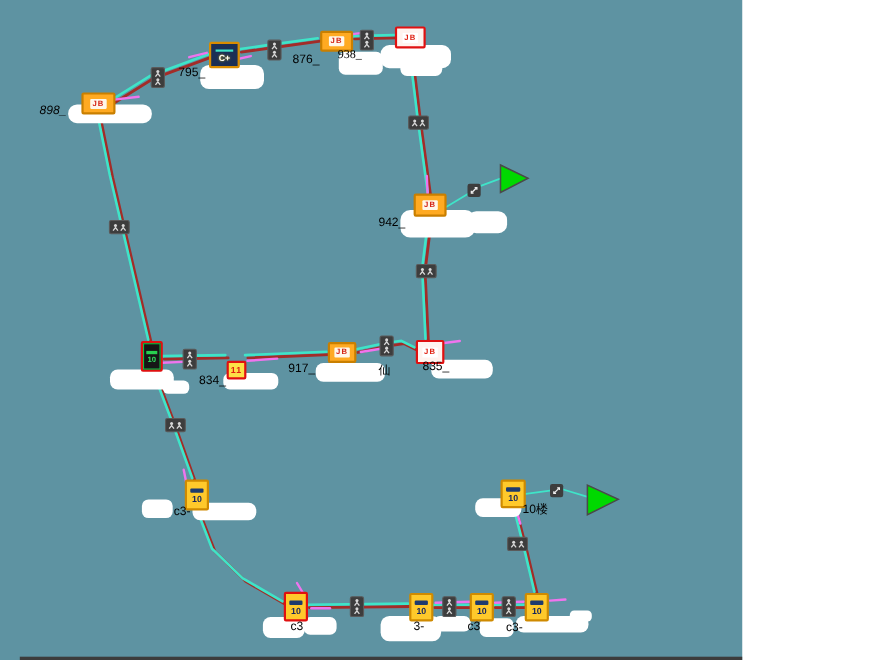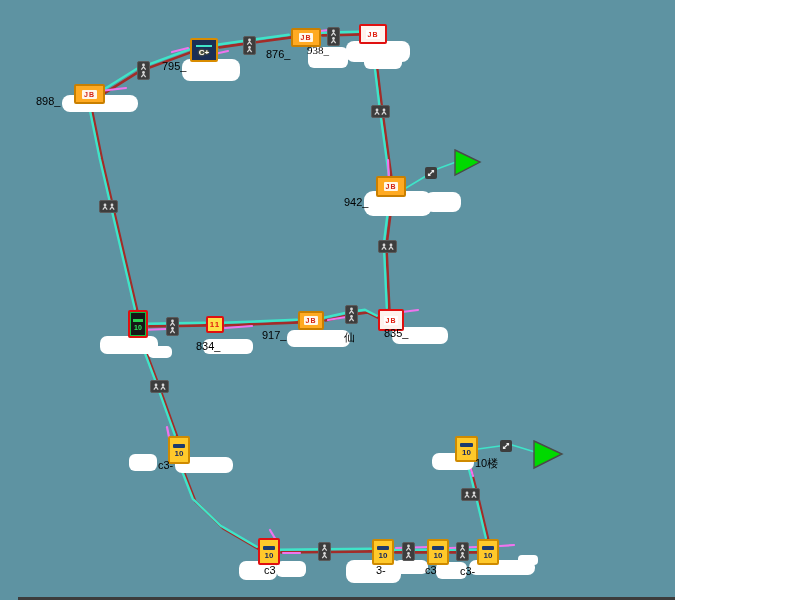--- a/index.html
+++ b/index.html
@@ -20,21 +20,21 @@
 
   .jb-orange{border:2px solid #c97f00;background:#ffaa22;border-radius:2px;}
   .jb-orange .band{background:#fff7ea;color:#d42314;font-weight:bold;font-size:7px;
         padding:1px 2px;letter-spacing:1px;border-radius:1px;}
   .jb-red{border:2px solid #e01010;background:#fff3ee;border-radius:2px;}
   .jb-red .band{background:#ffffff;color:#e02010;font-weight:bold;font-size:7px;
         padding:1px 2px;letter-spacing:1px;}
   .c-plus{border:2px solid #d98c00;background:#1b2f55;border-radius:2px;}
   .c-plus .bar{width:70%;height:2px;background:#3fe4c8;margin:1px 0 2px 0;}
   .c-plus .band{color:#ffffff;font-weight:bold;font-size:8px;text-shadow:0 0 2px #ffd000;}
-  .ii-red{border:2px solid #e01010;background:#fde047;border-radius:2px;}
+  .ii-red{border:2px solid #e01010;background:#fde047;border-radius:2px;margin-top:12px;}
   .ii-red .band{color:#e02010;font-weight:bold;font-size:8px;letter-spacing:1px;}
   .cab-green{border:2px solid #e01010;background:#161616;border-radius:2px;
         outline:1px solid #10c040;outline-offset:-3px;}
   .cab-green .bar{width:65%;height:3px;background:#28d050;margin:2px 0 2px 0;}
   .cab-green .band{color:#30e860;font-weight:bold;font-size:7px;}
   .cab-yellow{border:2px solid #cf8a00;background:#ffc92b;border-radius:2px;}
   .cab-yellow .bar{width:68%;height:4px;background:#1d3a6e;margin:2px 0 2px 0;border-radius:1px;}
   .cab-yellow .band{color:#14255e;font-weight:bold;font-size:8px;}
   .cab-red{border:2px solid #e01010;background:#ffc92b;border-radius:2px;}
   .cab-red .bar{width:68%;height:4px;background:#1d3a6e;margin:2px 0 2px 0;border-radius:1px;}
@@ -300,26 +300,26 @@
       <div class="arrow" style="left: 0px; top: 0px;">
         <svg width="675" height="600" style="position:absolute;left:0;top:0;pointer-events:none;">
     <polygon points="455,150 480,162 455,175" fill="#00d900" stroke="#4a4a4a" stroke-width="1.4"></polygon>
         </svg>
       </div>
       <div class="arrow" style="left: 0px; top: 0px;">
         <svg width="675" height="600" style="position:absolute;left:0;top:0;pointer-events:none;">
     <polygon points="534,441 562,454 534,468" fill="#00d900" stroke="#4a4a4a" stroke-width="1.4"></polygon>
         </svg>
       </div>
-      <div class="lbl" style="left: 36px; top: 95px; color: rgb(0, 0, 0);">898_</div>
+      <div class="lbl" style="left: 36px; top: 95px; color: rgb(0, 0, 0); font-style: italic;">898_</div>
       <div class="lbl" style="left: 162px; top: 60px; color: rgb(0, 0, 0);">795_</div>
       <div class="lbl" style="left: 266px; top: 48px; color: rgb(0, 0, 0);">876_</div>
       <div class="lbl" style="left: 307px; top: 44px; color: rgb(0, 0, 0); font-family: Liberation Serif, serif;">938_</div>
       <div class="lbl" style="left: 344px; top: 196px; color: rgb(0, 0, 0);">942_</div>
-      <div class="lbl" style="left: 196px; top: 340px; color: rgb(0, 0, 0);">834_</div>
+      <div class="lbl" style="left: 181px; top: 340px; color: rgb(0, 0, 0);">834_</div>
       <div class="lbl" style="left: 262px; top: 329px; color: rgb(0, 0, 0);">917_</div>
       <div class="lbl" style="left: 344px; top: 331px; color: rgb(0, 0, 0);">仙</div>
       <div class="lbl" style="left: 384px; top: 327px; color: rgb(0, 0, 0);">835_</div>
       <div class="lbl" style="left: 158px; top: 459px; color: rgb(0, 0, 0);">c3-</div>
       <div class="lbl" style="left: 475px; top: 457px; color: rgb(0, 0, 0);">10楼</div>
       <div class="lbl" style="left: 264px; top: 564px; color: rgb(0, 0, 0);">c3</div>
       <div class="lbl" style="left: 376px; top: 564px; color: rgb(0, 0, 0);">3-</div>
       <div class="lbl" style="left: 425px; top: 564px; color: rgb(0, 0, 0);">c3</div>
       <div class="lbl" style="left: 460px; top: 565px; color: rgb(0, 0, 0);">c3-</div>
     </div>

